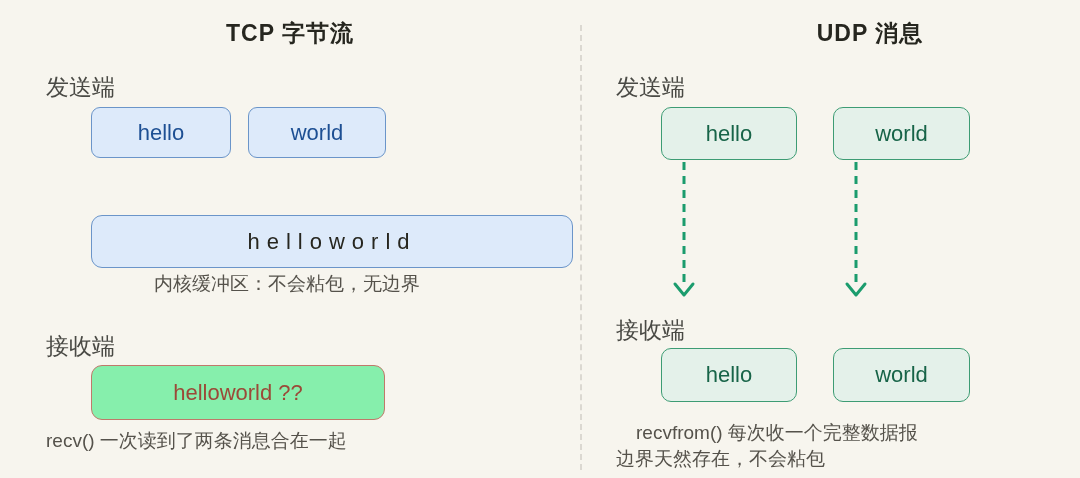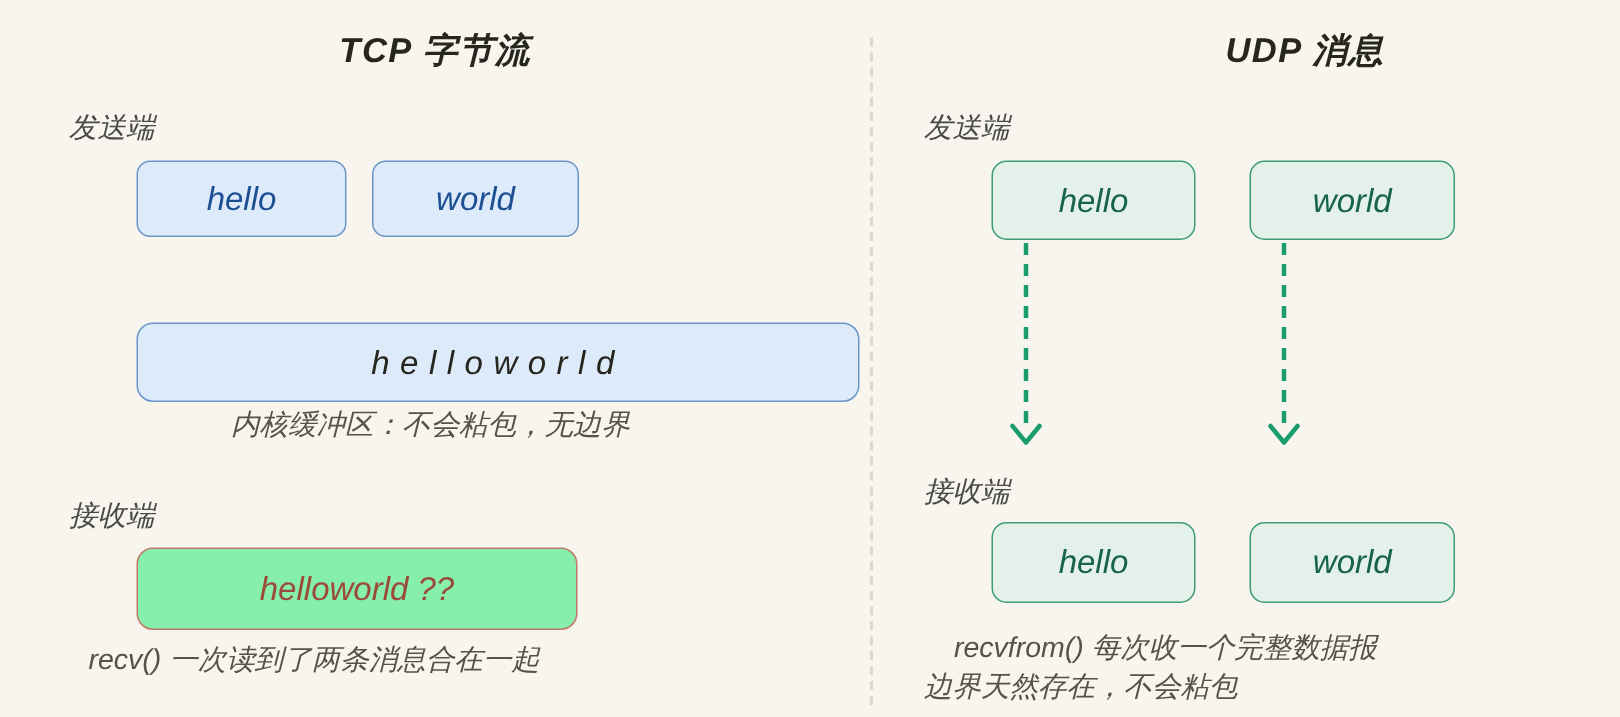--- a/index.html
+++ b/index.html
@@ -5,30 +5,29 @@
   html,body{margin:0;padding:0;}
   body{
     font-family:"Liberation Sans","DejaVu Sans",sans-serif;
     background:#f7f5ee;
   }
   .canvas{
     position:relative;
     width:1080px;height:478px;
     background:#f7f5ee;
     overflow:hidden;
-    font-style:italic;
   }
   .title{
     position:absolute;
     font-size:23px;font-weight:700;color:#26261f;
     text-align:center;letter-spacing:1px;
   }
   .side-label{
     position:absolute;
-    font-size:19px;color:#4a4a45;
+    font-size:23px;color:#4a4a45;
   }
   .caption{
     position:absolute;
     font-size:19px;color:#55524b;
     line-height:26px;
   }
   .box{
     position:absolute;
     display:flex;align-items:center;justify-content:center;
     border-radius:9px;
@@ -73,21 +72,21 @@
     <div class="box blue" style="left:46px;top:107px;width:140px;height:51px;">hello</div>
     <div class="box blue" style="left:203px;top:107px;width:138px;height:51px;">world</div>
 
     <div class="box blue-wide" style="left:46px;top:215px;width:482px;height:53px;text-align:center;">helloworld</div>
     <div class="caption" style="left:46px;top:271px;width:482px;text-align:center;">内核缓冲区：不会粘包，无边界</div>
 
     <div class="side-label" style="left:46px;top:331px;">接收端</div>
 
     <div class="box red" style="left:46px;top:365px;width:294px;height:55px;">helloworld ??</div>
 
-    <div class="caption" style="left:59px;top:428px;">recv() 一次读到了两条消息合在一起</div>
+    <div class="caption" style="left:46px;top:428px;">recv() 一次读到了两条消息合在一起</div>
   </div>
 
   <div class="divider"></div>
 
   <div>
     <div class="title" style="left:600px;top:18px;width:540px;">UDP 消息</div>
 
     <div class="side-label" style="left:616px;top:72px;">发送端</div>
 
     <div class="box green" style="left:616px;top:107px;width:136px;height:53px;">hello</div>

